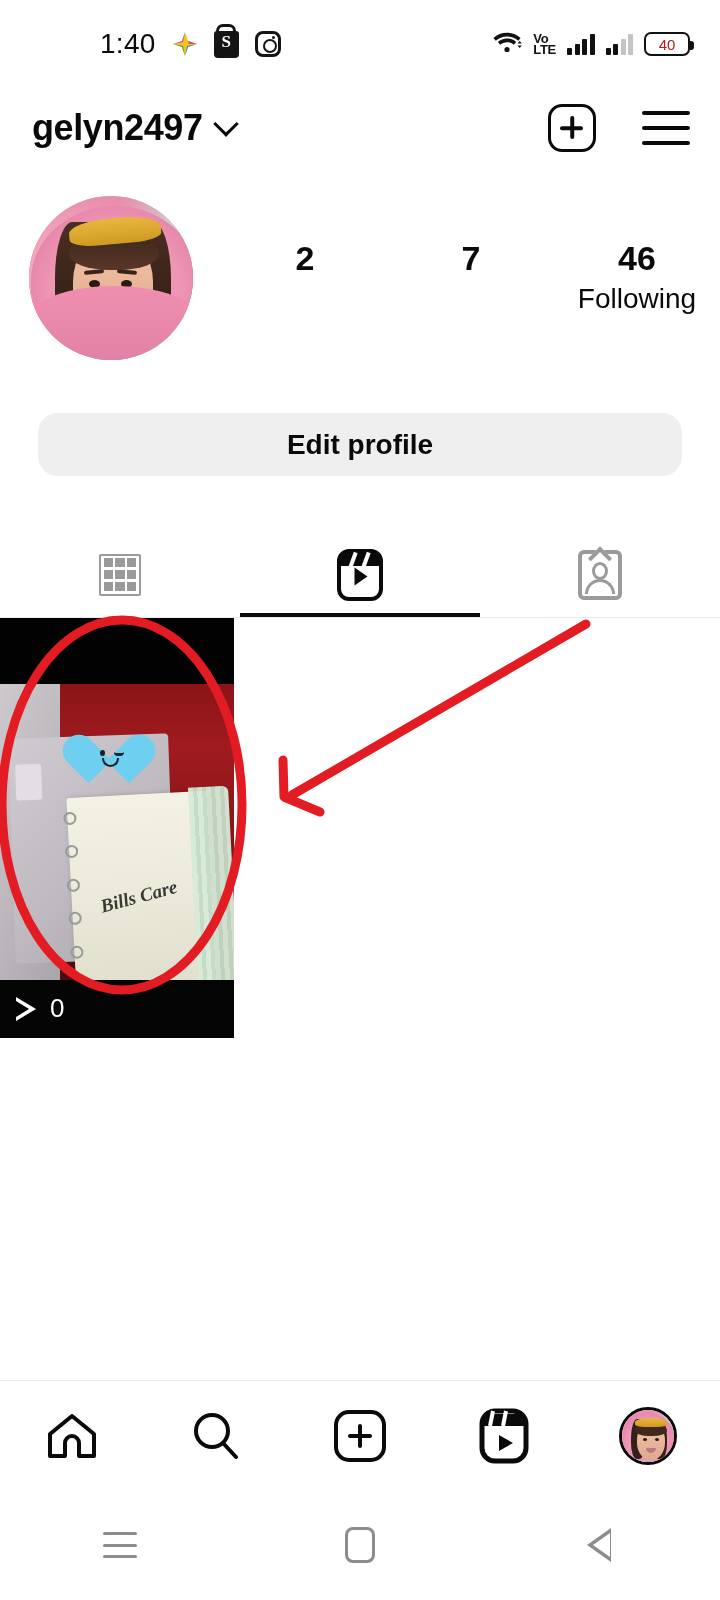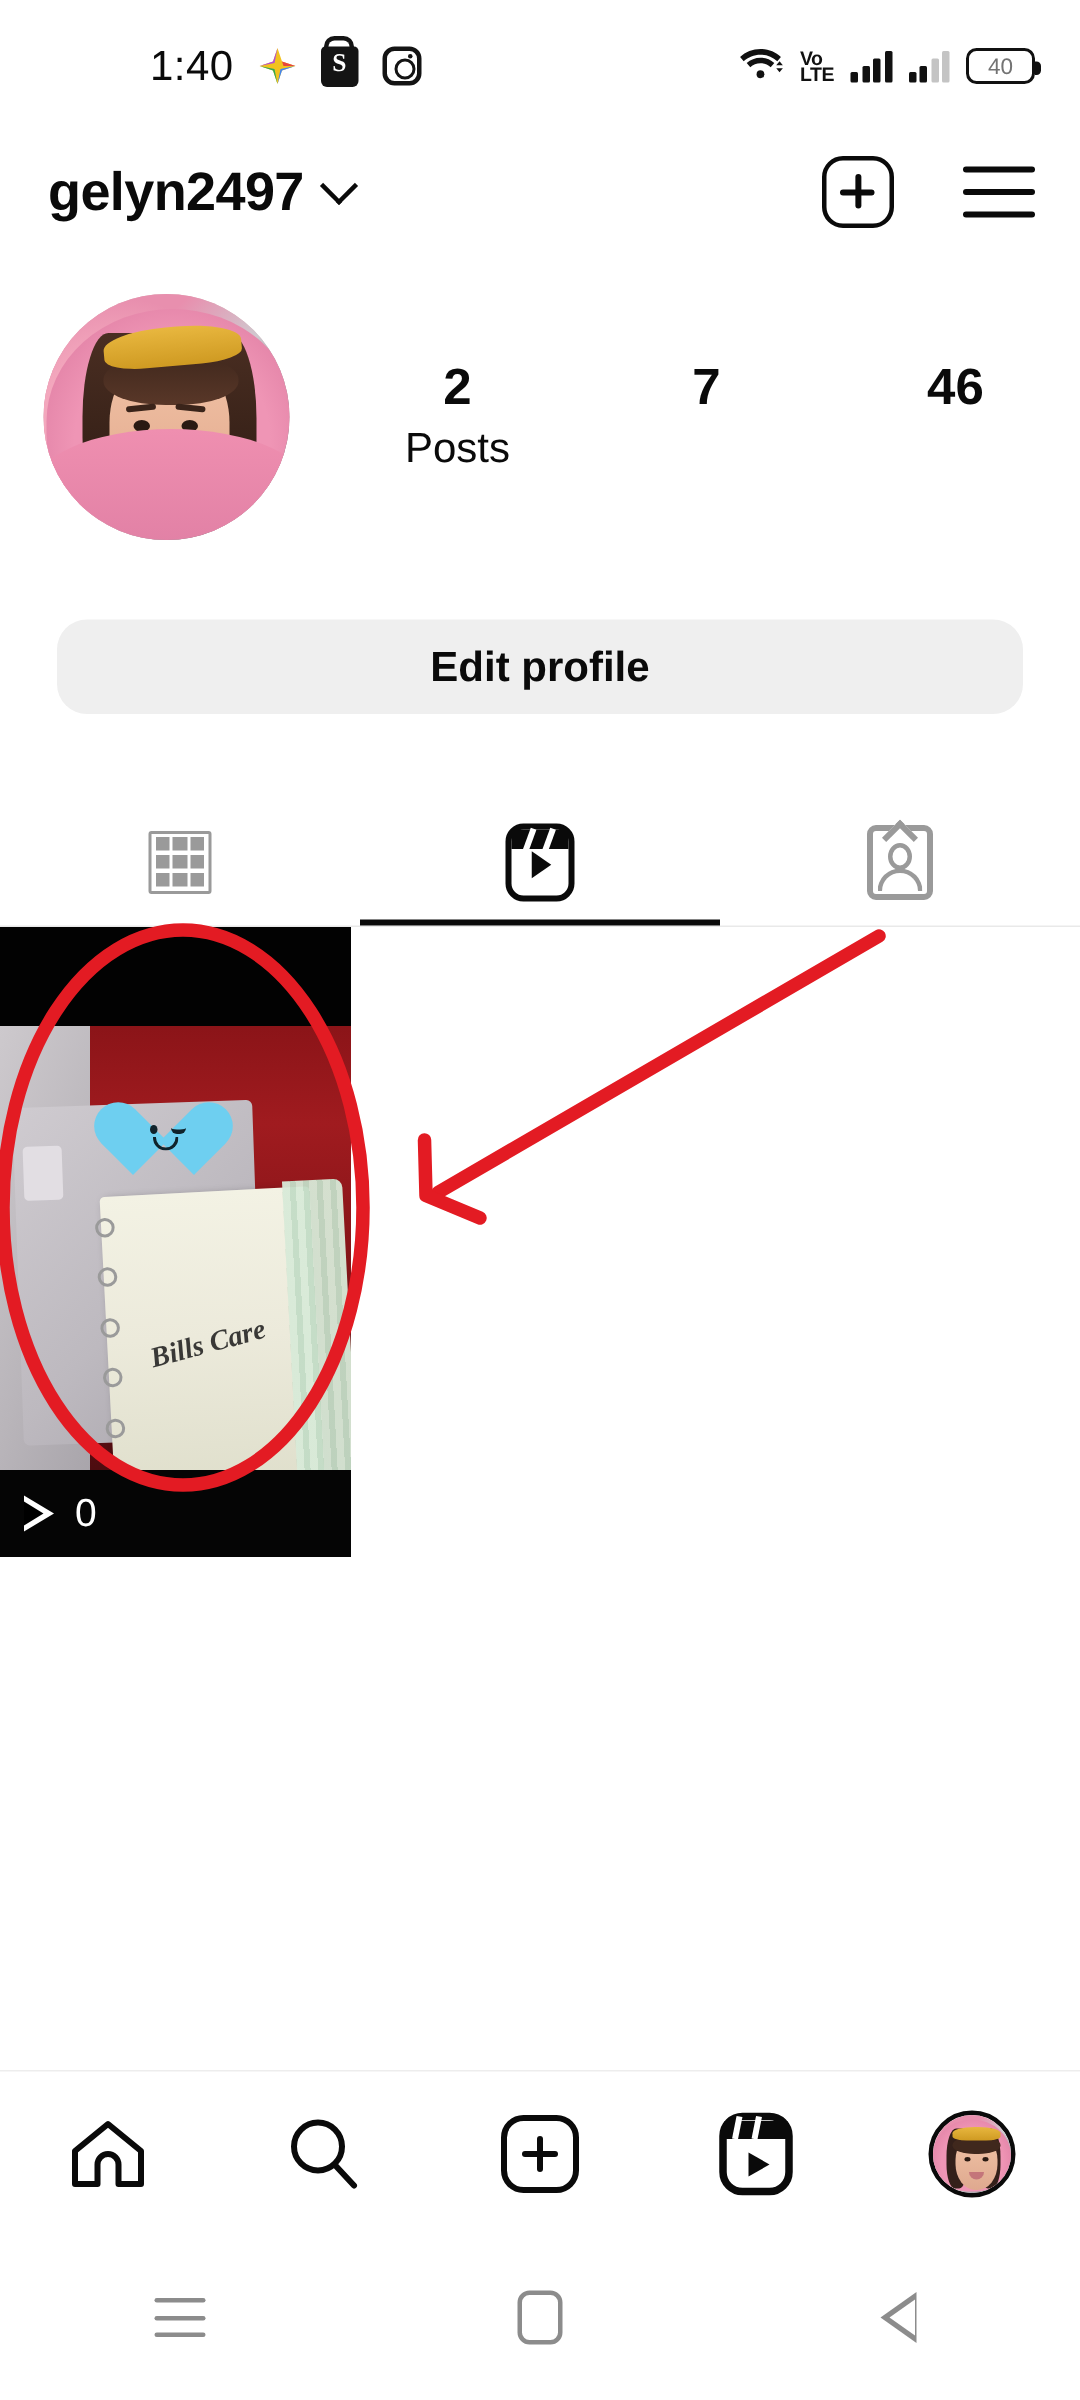--- a/index.html
+++ b/index.html
@@ -56,21 +56,21 @@
   .bars i.b1{height:7px;} .bars i.b2{height:11px;} .bars i.b3{height:16px;} .bars i.b4{height:21px;}
   .bars i.dim { background:#c4c4c4; }
   .battery {
     width: 46px; height: 24px; border: 2.5px solid #111; border-radius: 7px;
     position: relative; display:flex; align-items:center; justify-content:center;
   }
   .battery::after {
     content:""; position:absolute; right:-6px; top:7px; width:4px; height:9px;
     background:#111; border-radius:0 3px 3px 0;
   }
-  .battery span { font-size:15px; font-weight:500; color:#737373; }
+  .battery span { font-size:15px; font-weight:500; color:#b91c1c; }
 
   
   .header {
     position:absolute; top:88px; left:0; width:720px; height:80px;
     display:flex; align-items:center; justify-content:space-between;
     padding: 0 30px 0 32px;
   }
   .user-block { display:flex; align-items:center; gap:14px; cursor:pointer; }
   .username { font-size:36px; font-weight:700; color:#0a0a0a; letter-spacing:-.4px; }
   .chev { width:18px; height:18px; border-right:3.5px solid #0a0a0a; border-bottom:3.5px solid #0a0a0a;
@@ -379,27 +379,27 @@
         <div class="av-brow r"></div>
         <div class="av-eye l"></div>
         <div class="av-eye r"></div>
         <div class="av-mouth"></div>
         <div class="av-hood2"></div>
       </div>
     </div>
     <div class="stats">
       <div class="stat">
         <div class="num">2</div>
-        <div class="lbl">Posts</div>
       </div>
       <div class="stat">
         <div class="num">7</div>
       </div>
       <div class="stat">
         <div class="num">46</div>
+        <div class="lbl">Following</div>
       </div>
     </div>
   </div>
 
   <div class="actions">
     <div class="btn">Edit profile</div>
   </div>
 
   <div class="tabs">
     <div class="tab">

